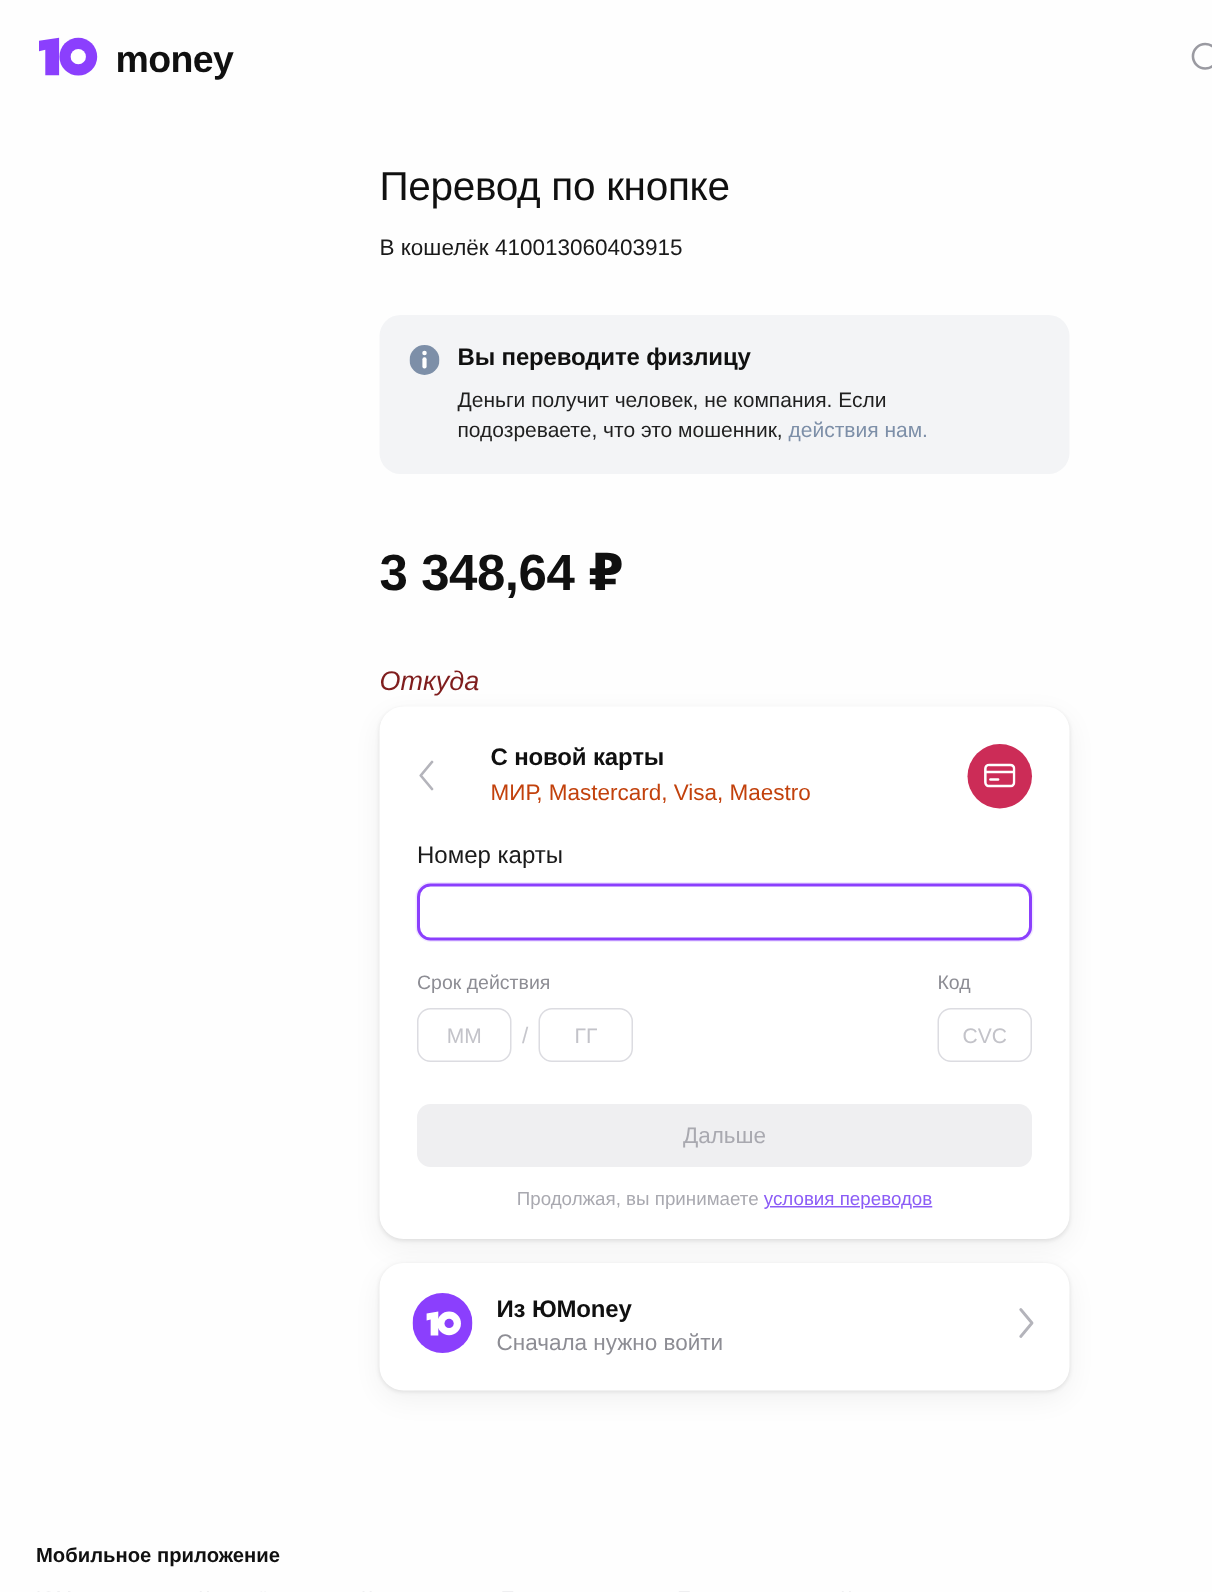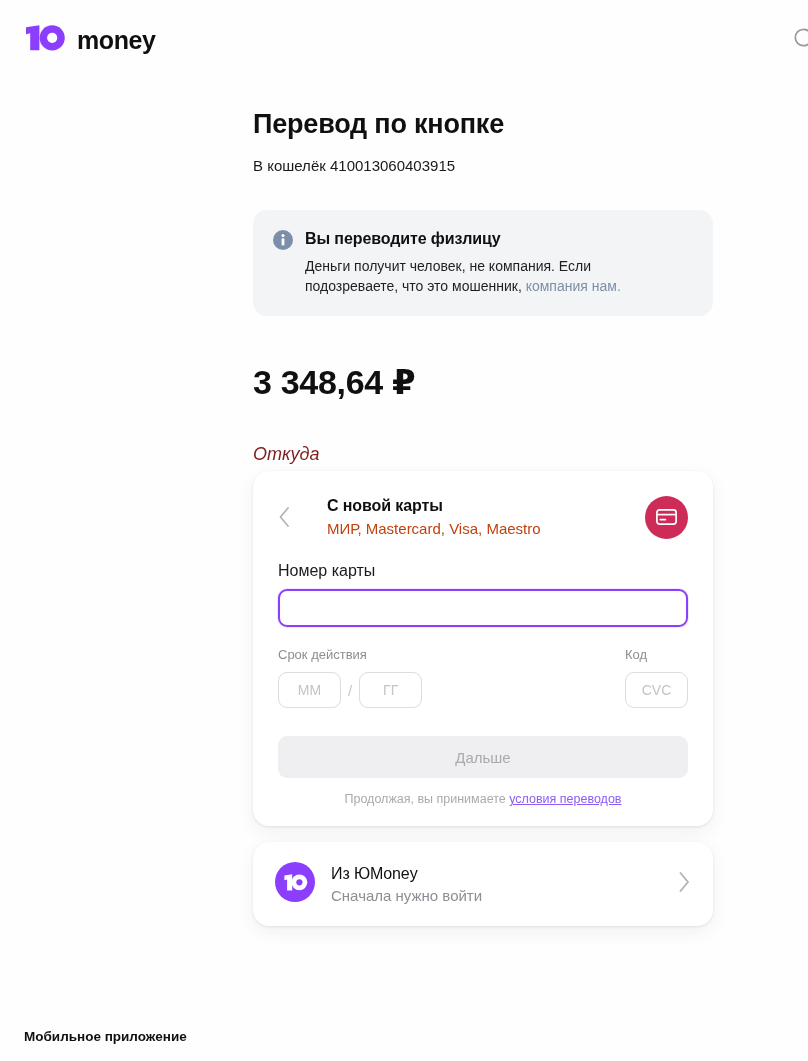--- a/index.html
+++ b/index.html
@@ -31,21 +31,21 @@
   .header-search {
     position: absolute; right: -10px; top: 26px;
     width: 26px; height: 26px; cursor: pointer;
   }
 
   
   .main { position: absolute; left: 253px; top: 0; width: 460px; }
 
   .page-title {
     margin: 0; padding-top: 108px;
-    font-size: 27px; line-height: 32px; font-weight: 700;
+    font-size: 27px; line-height: 32px; font-weight: 400;
     color: #101010; letter-spacing: -0.2px;
   }
   .page-subtitle {
     margin: 0; padding-top: 16px;
     font-size: 15px; line-height: 20px; color: #1a1a1a;
   }
 
   
   .notice {
     margin-top: 34px;
@@ -160,21 +160,21 @@
     margin-top: 16px;
     background: #ffffff; border-radius: 16px;
     box-shadow: 0 1px 3px rgba(16,16,16,.09), 0 6px 20px rgba(16,16,16,.055);
     padding: 20px 22px;
     display: flex; align-items: center; gap: 16px;
     cursor: pointer;
   }
   .option-logo { flex: 0 0 auto; }
   .option-text { flex: 1 1 auto; }
   .option-title {
-    font-size: 16px; line-height: 21px; font-weight: 400; color: #101010;
+    font-size: 16px; line-height: 21px; font-weight: 700; color: #101010;
     letter-spacing: -0.1px;
   }
   .option-sub { margin-top: 2px; font-size: 15px; line-height: 20px; color: #8d8d94; }
   .option-chevron { flex: 0 0 auto; }
 
   
   .footer {
     position: absolute; left: 24px; top: 1028px; width: 760px;
   }
   .footer-title {
@@ -218,21 +218,21 @@
     <div class="notice">
       <span class="notice-icon">
         <svg width="20" height="20" viewBox="0 0 20 20" aria-hidden="true">
           <circle cx="10" cy="10" r="10" fill="#7d8fa8"></circle>
           <circle cx="10" cy="5.4" r="1.5" fill="#ffffff"></circle>
           <rect x="8.6" y="8.2" width="2.8" height="7.4" rx="1.3" fill="#ffffff"></rect>
         </svg>
       </span>
       <div class="notice-body">
         <div class="notice-title">Вы переводите физлицу</div>
-        <div class="notice-text"><span>Деньги получит человек, не компания. Если подозреваете, что это мошенник, </span><a class="notice-link" href="#">компания нам.</a></div>
+        <div class="notice-text"><span>Деньги получит человек, не компания. Если подозреваете, что это мошенник, </span><a class="notice-link" href="#">действия нам.</a></div>
       </div>
     </div>
 
     <div class="amount">3 348,64 ₽</div>
 
     <div class="field-caption">Откуда</div>
 
     <div class="card">
 
       <div class="card-head">

